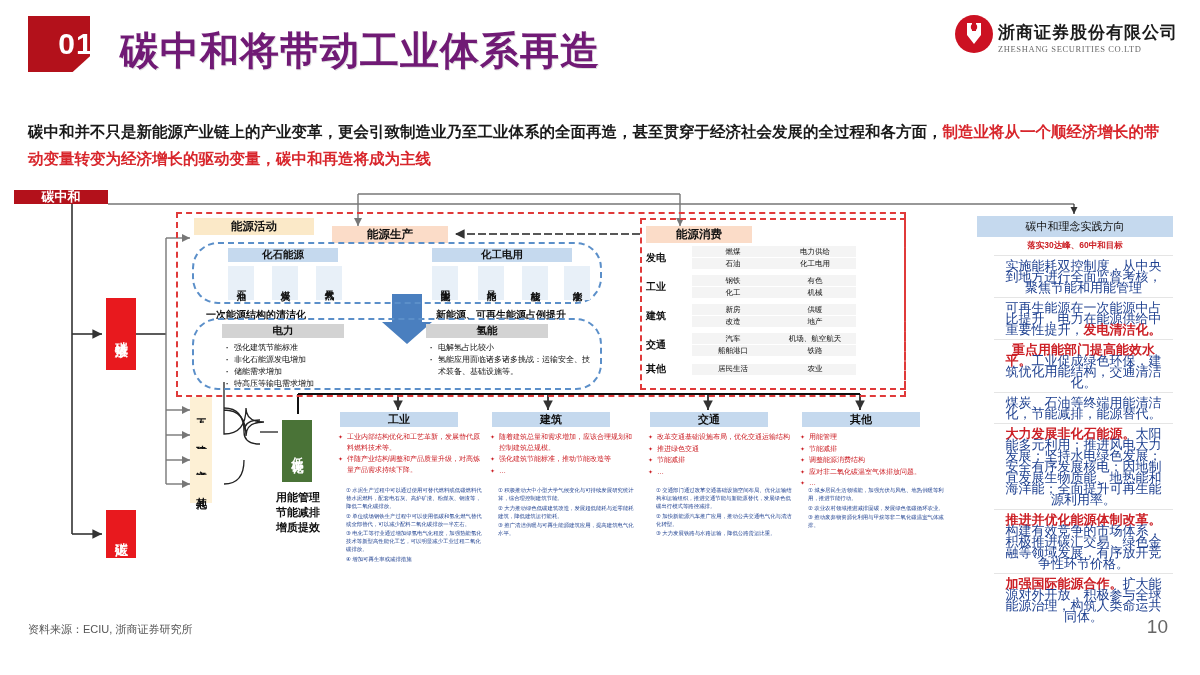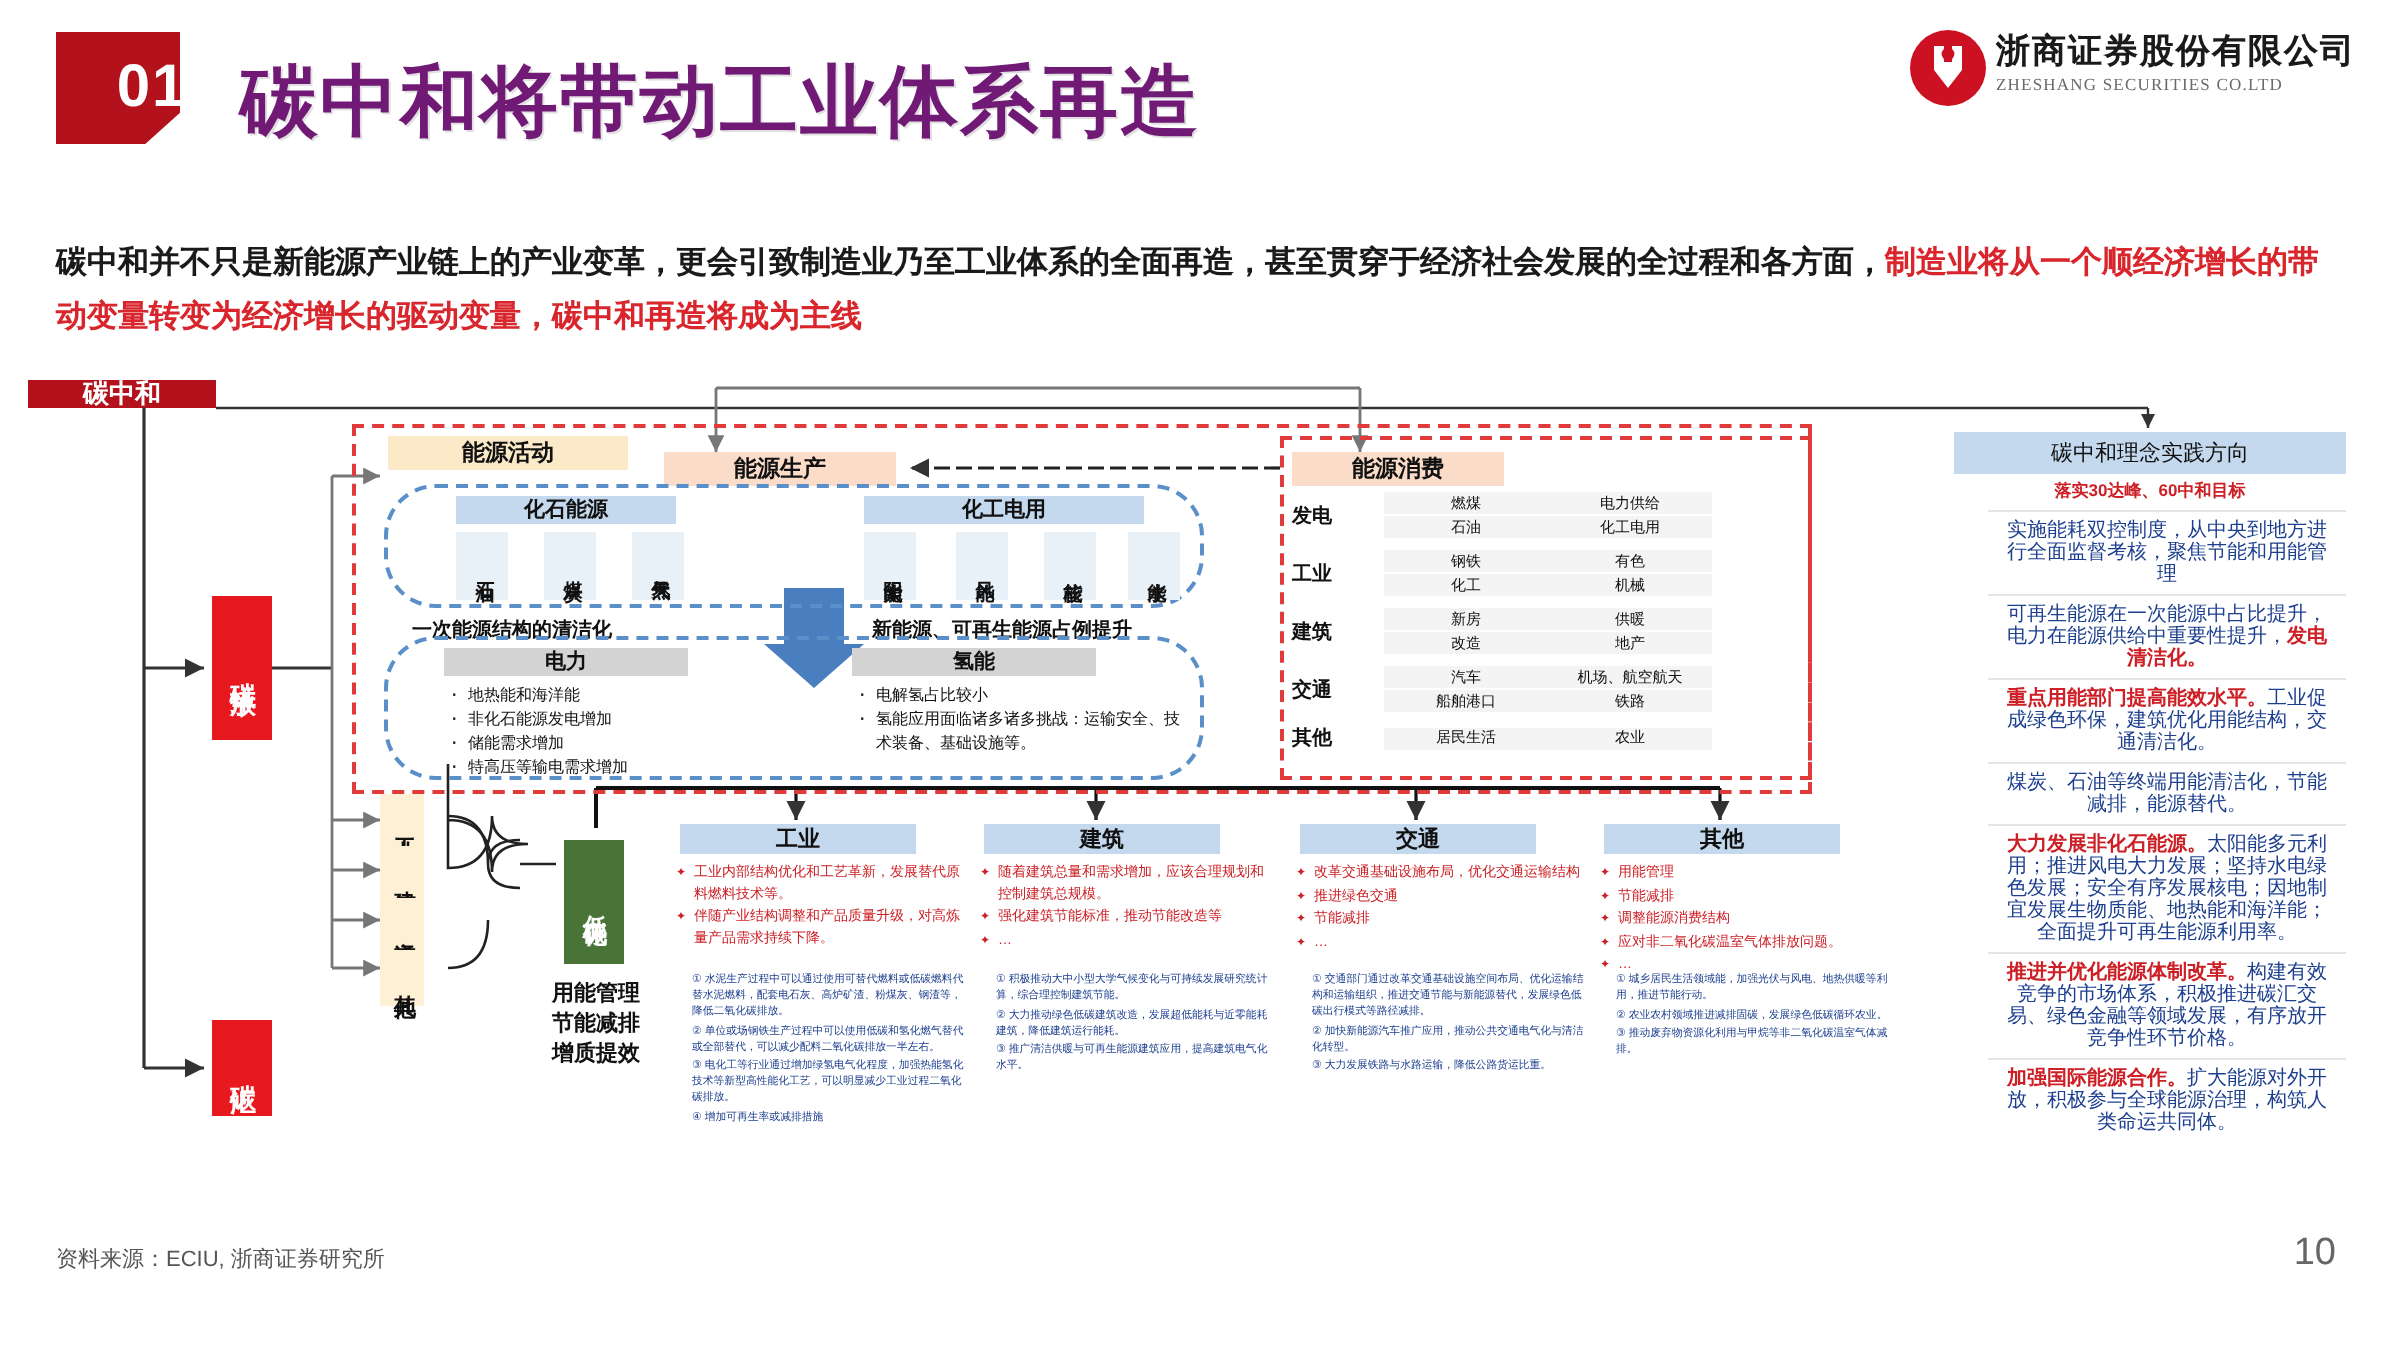--- a/index.html
+++ b/index.html
@@ -24,21 +24,21 @@
     letter-spacing: 1px;
     padding-left: 34px;
   }
   .header-title {
     position: absolute; left: 120px; top: 24px;
     font-size: 39px; font-weight: bold;
     color: #701a75;
     letter-spacing: 1px;
     text-shadow: 1px 1px 0 rgba(0,0,0,0.12);
   }
-  .logo-wrap { position: absolute; right: 22px; top: 14px; display: flex; align-items: flex-start; gap: 4px; }
+  .logo-wrap { position: absolute; right: 22px; top: 14px; display: flex; align-items: flex-end; gap: 4px; }
   .logo-mark { width: 40px; height: 40px; }
   .logo-text { display: flex; flex-direction: column; }
   .logo-cn { font-size: 17px; font-weight: bold; color: #1a1a1a; letter-spacing: 1px; }
   .logo-en { font-size: 8.5px; color: #6a6a6a; letter-spacing: 0.6px; font-family: "Liberation Serif", serif; }
 
   
   .lead {
     position: absolute; left: 28px; top: 118px; width: 1140px;
     font-size: 15.5px; font-weight: bold; line-height: 27px;
     color: #1a1a1a;
@@ -129,21 +129,21 @@
   .numlist { position: absolute; font-size: 5.4px; color: #1d3f8f; line-height: 8px; width: 150px; }
   .numlist div { position: relative; padding-left: 8px; margin-bottom: 1.5px; }
 
   
   .rpanel { position: absolute; left: 977px; top: 216px; width: 196px; }
   .rpanel-title {
     background: #c5d9ee; font-size: 11px; font-weight: normal; color: #111;
     text-align: center; padding: 3px 0;
   }
   .rpanel-sub { font-size: 8.5px; font-weight: bold; color: #cc2026; text-align: center; padding: 3px 0; }
-  .rp-block { font-size: 10px; color: #1d3f8f; line-height: 11px; text-align: center; padding: 4px 6px; border-top: 1px solid #e5e5e5; margin-left: 17px; }
+  .rp-block { font-size: 13px; color: #1d3f8f; line-height: 11px; text-align: center; padding: 4px 6px; border-top: 1px solid #e5e5e5; margin-left: 17px; }
   .rp-block .rhl { color: #cc2026; font-weight: bold; }
 
   
   .source { position: absolute; left: 28px; top: 622px; font-size: 11px; color: #555; }
   .pageno { position: absolute; right: 32px; top: 616px; font-size: 19px; color: #666; }
 
   svg.wires { position: absolute; left: 0; top: 0; width: 1200px; height: 430px; pointer-events: none; }
 </style>
 </head>
 <body>
@@ -248,21 +248,21 @@
   <div class="cell-blue" style="left:564px; top:84px; width:26px; height:34px;">水能</div>
 
   <div style="position:absolute; left:206px; top:126px; font-size:10px; font-weight:bold; color:#111;">一次能源结构的清洁化</div>
   <div style="position:absolute; left:436px; top:126px; font-size:10px; font-weight:bold; color:#111;">新能源、可再生能源占例提升</div>
 
   <div class="dashed-blue" style="left:192px; top:136px; width:410px; height:72px;"></div>
   <div class="tag-gray" style="left:222px; top:142px; width:122px; height:14px;">电力</div>
   <div class="tag-gray" style="left:426px; top:142px; width:122px; height:14px;">氢能</div>
 
   <ul class="bullets" style="left:224px; top:160px; width:160px;">
-    <li>地热能和海洋能</li>
+    <li>强化建筑节能标准</li>
     <li>非化石能源发电增加</li>
     <li>储能需求增加</li>
     <li>特高压等输电需求增加</li>
   </ul>
   <ul class="bullets" style="left:428px; top:160px; width:168px;">
     <li>电解氢占比较小</li>
     <li>氢能应用面临诸多诸多挑战：运输安全、技术装备、基础设施等。</li>
   </ul>
 
   <div class="dashed-red" style="left:640px; top:36px; width:266px; height:172px;"></div>

